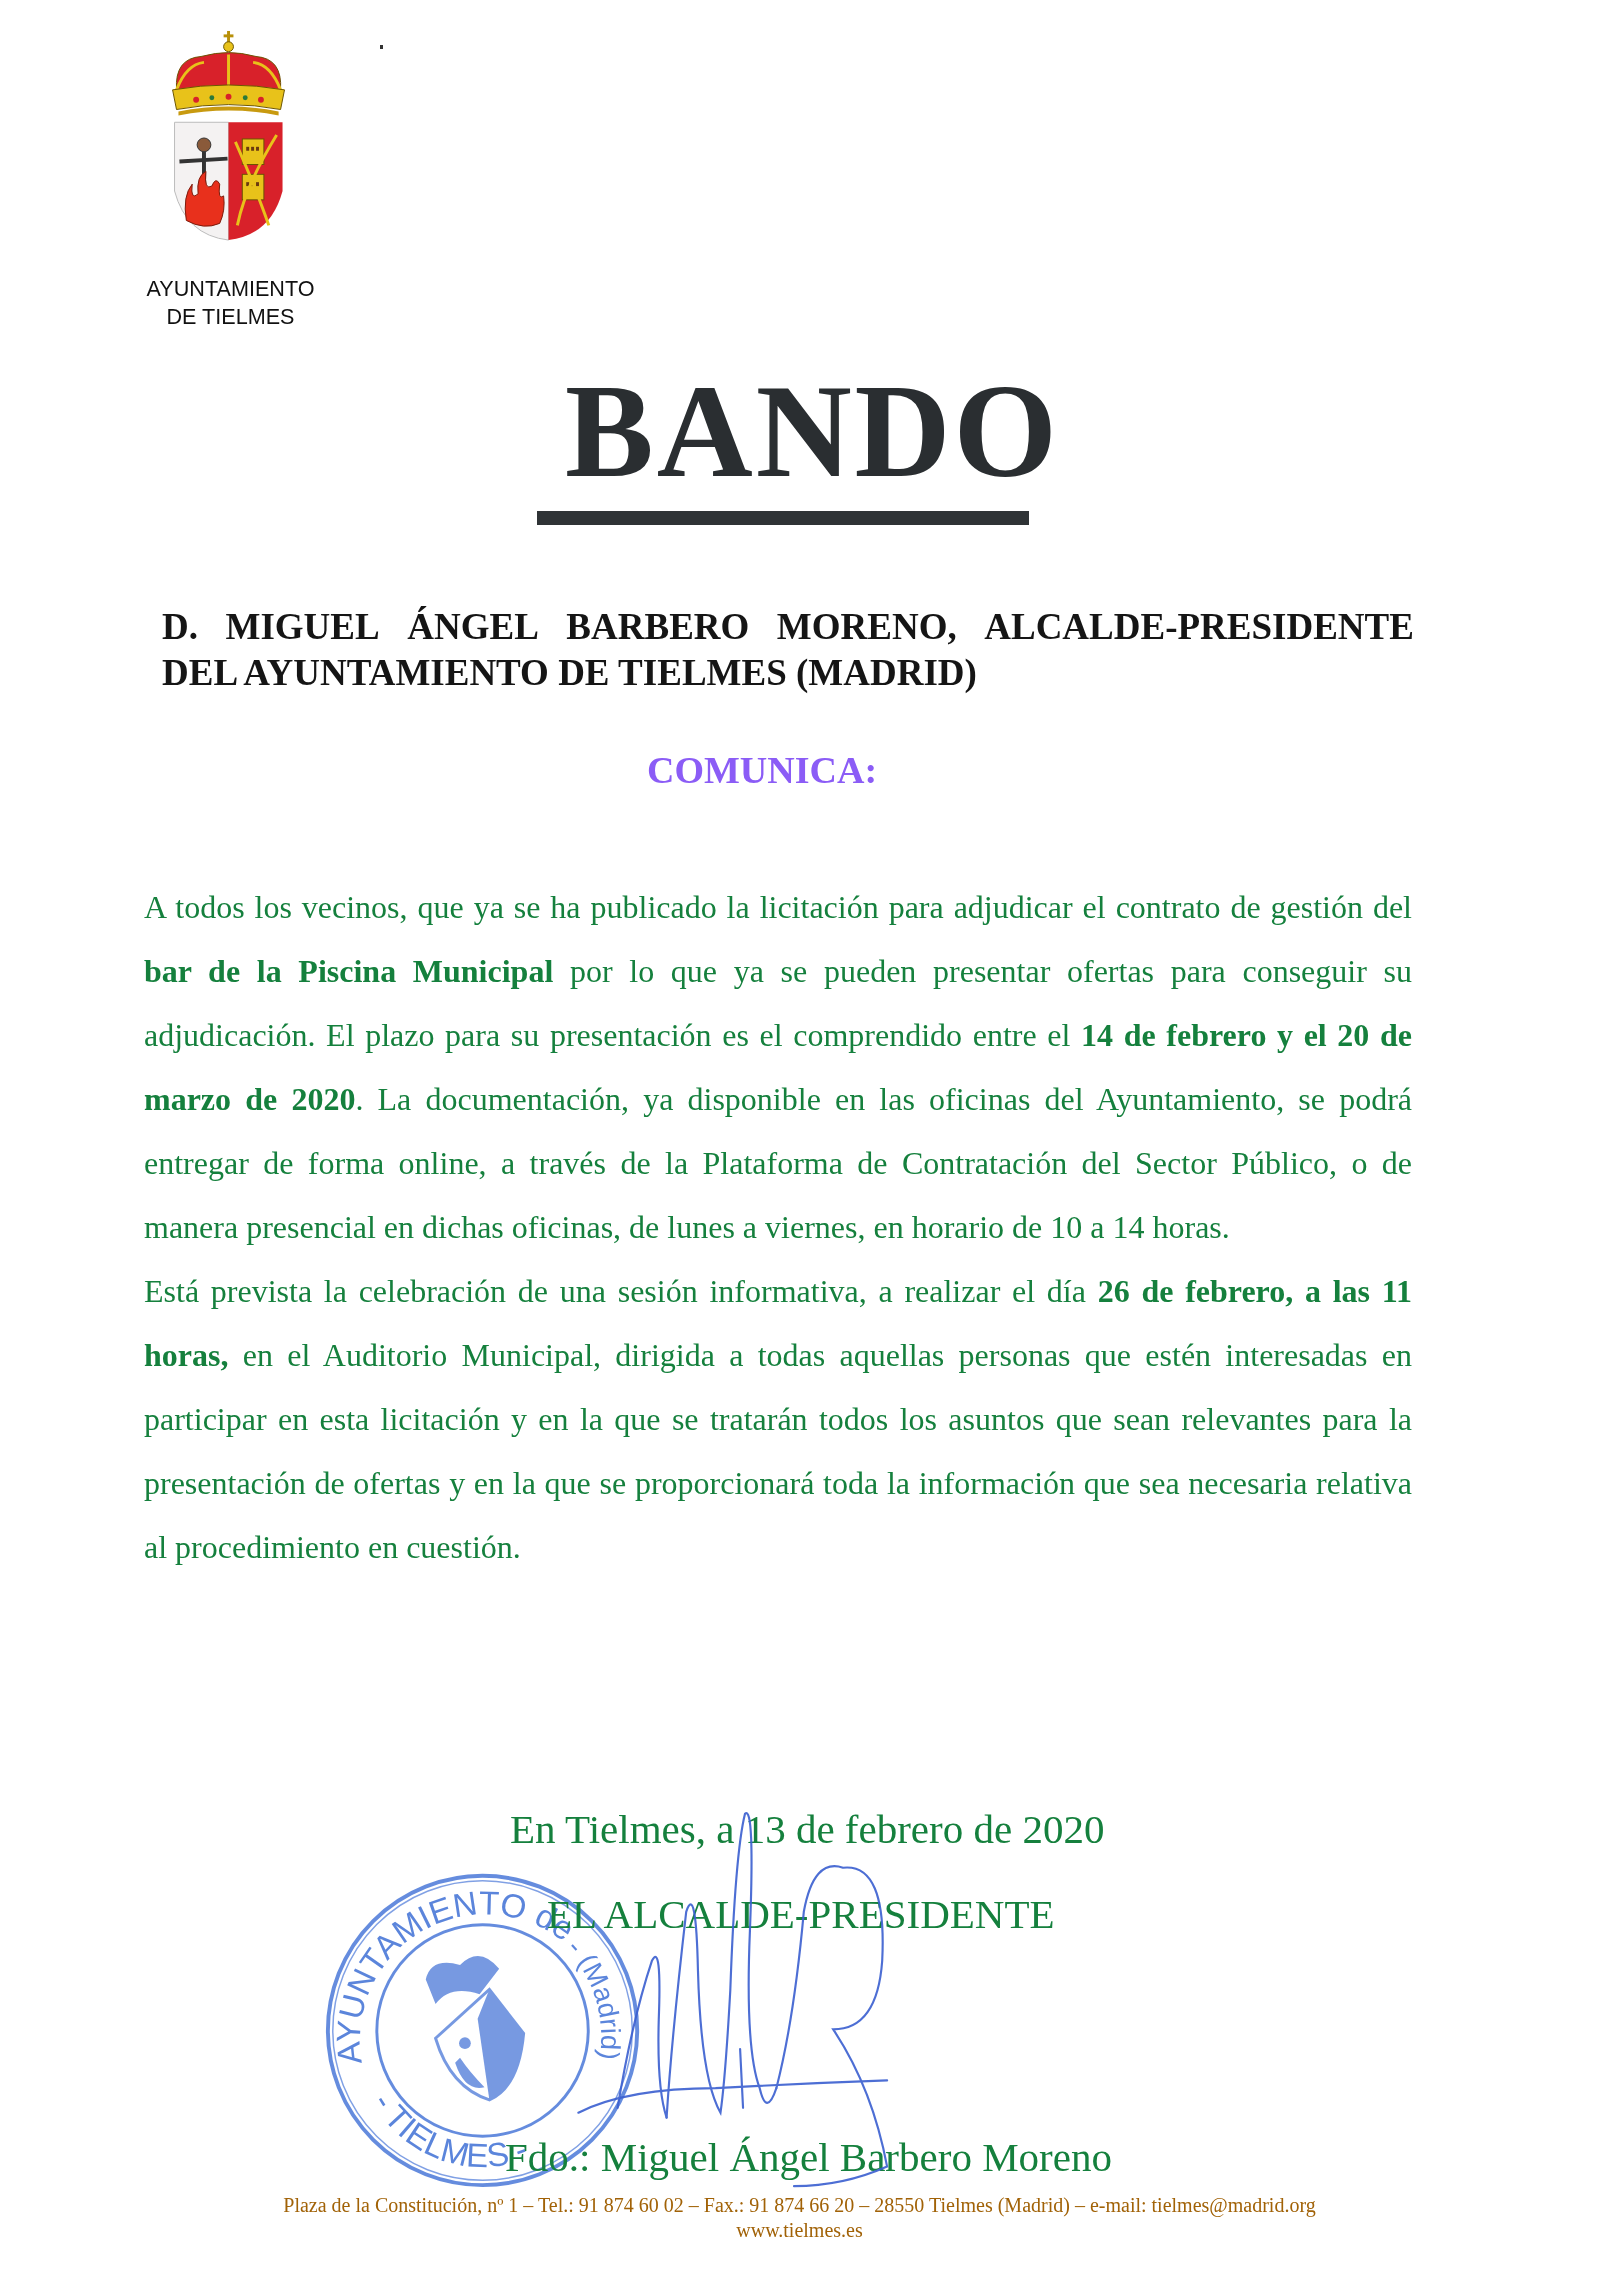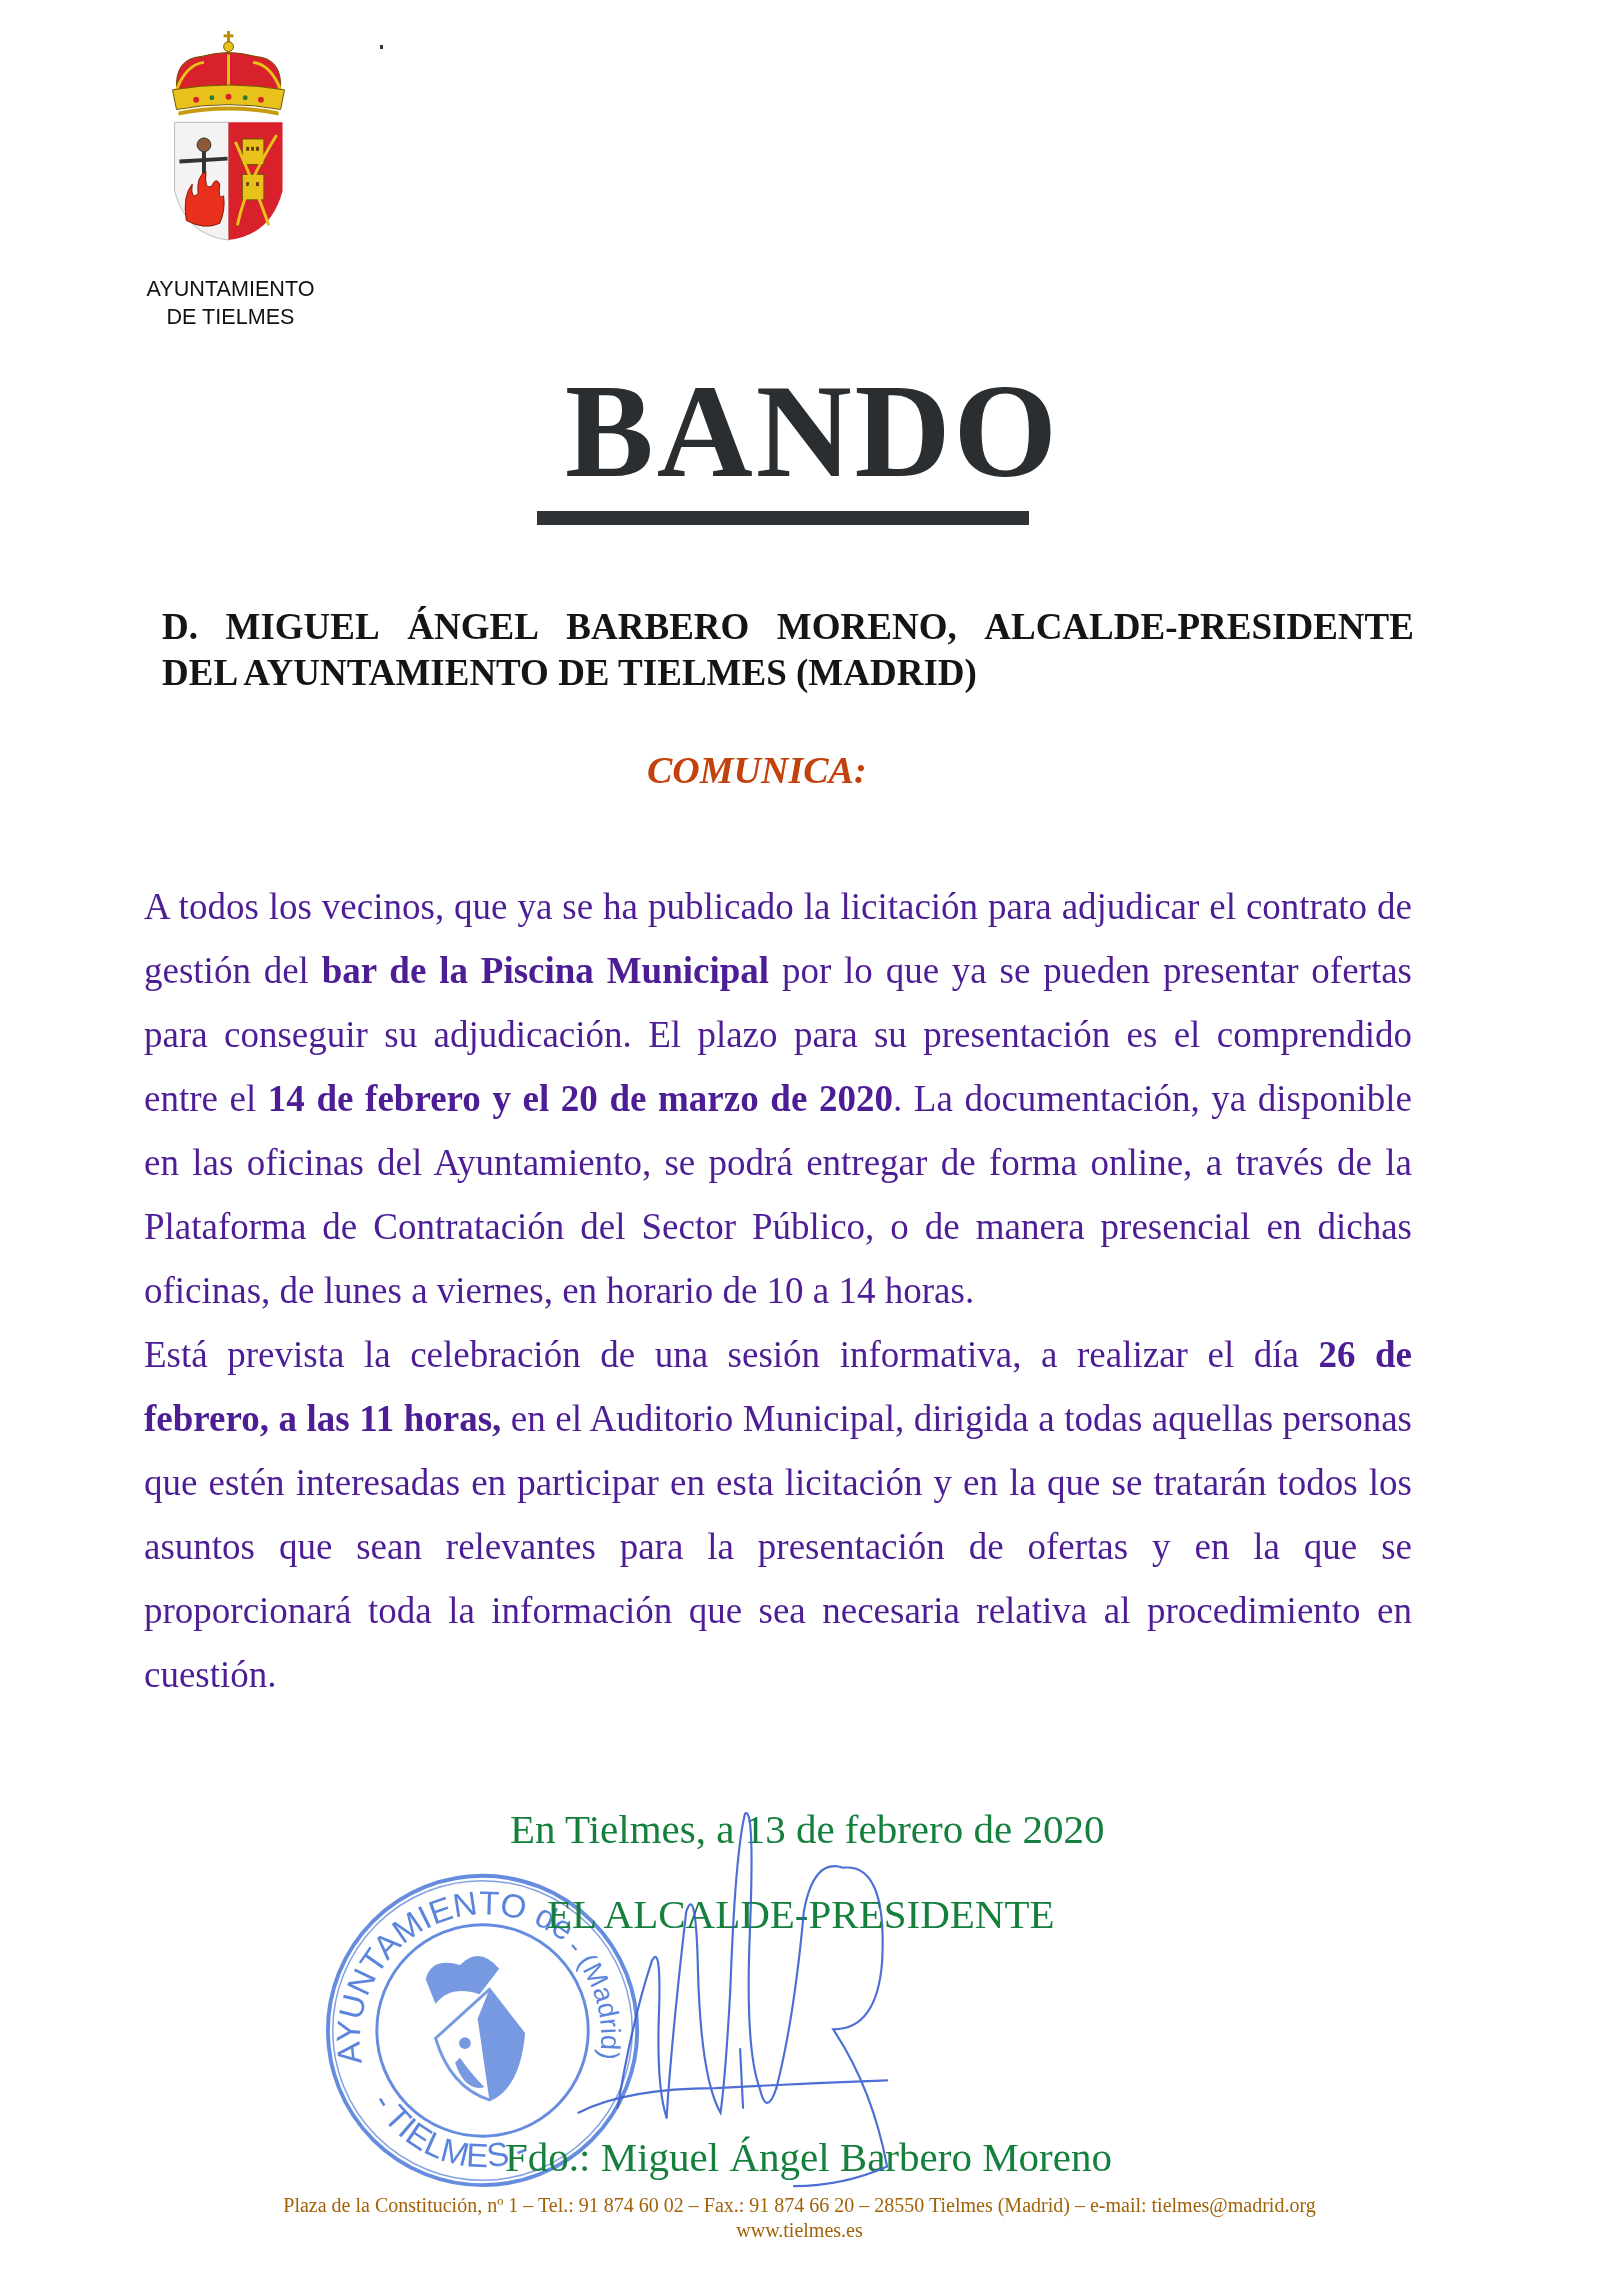--- a/index.html
+++ b/index.html
@@ -13,23 +13,23 @@
 
   #scan-dot { left: 380px; top: 45px; width: 2.9px; height: 3.9px; background: #333; }
 
   #bando { left: 529px; top: 365px; width: 505px; text-align: center; font-size: 133px; font-weight: bold; color: #2a2e31; letter-spacing: 2.9px; line-height: 1; margin-left: 31px; }
   #bando-rule { left: 537px; top: 511px; width: 492px; height: 13.7px; background: #2f3336; }
 
   .heading { left: 162px; width: 1252px; font-size: 37px; font-weight: bold; line-height: 1; color: #151515; white-space: nowrap; }
   #heading-line-1 { top: 608px; display: flex; justify-content: space-between; }
   #heading-line-2 { top: 654px; }
 
-  #comunica { left: 647px; top: 751px; font-size: 38px; font-weight: bold; line-height: 1; color: #c2410c; font-style: italic; }
+  #comunica { left: 647px; top: 751px; font-size: 38px; font-weight: bold; line-height: 1; color: #8b5cf6; }
 
-  #body { left: 144px; top: 875px; width: 1268px; font-size: 37px; line-height: 64px; color: #4c1d95; }
+  #body { left: 144px; top: 875px; width: 1268px; font-size: 32px; line-height: 64px; color: #15803d; }
   #body p { margin: 0; text-align: justify; text-align-last: justify; }
   #body p.last { text-align-last: left; }
   #body b { font-weight: bold; }
 
   .sigline { font-size: 41px; line-height: 1; color: #15803d; white-space: nowrap; }
   #dateline { left: 510px; top: 1809px; }
   #signer-title { left: 547px; top: 1894px; }
   #signer-name { left: 505px; top: 2137px; }
 
   #stamp { left: 323px; top: 1867px; width: 323px; height: 323px; }

